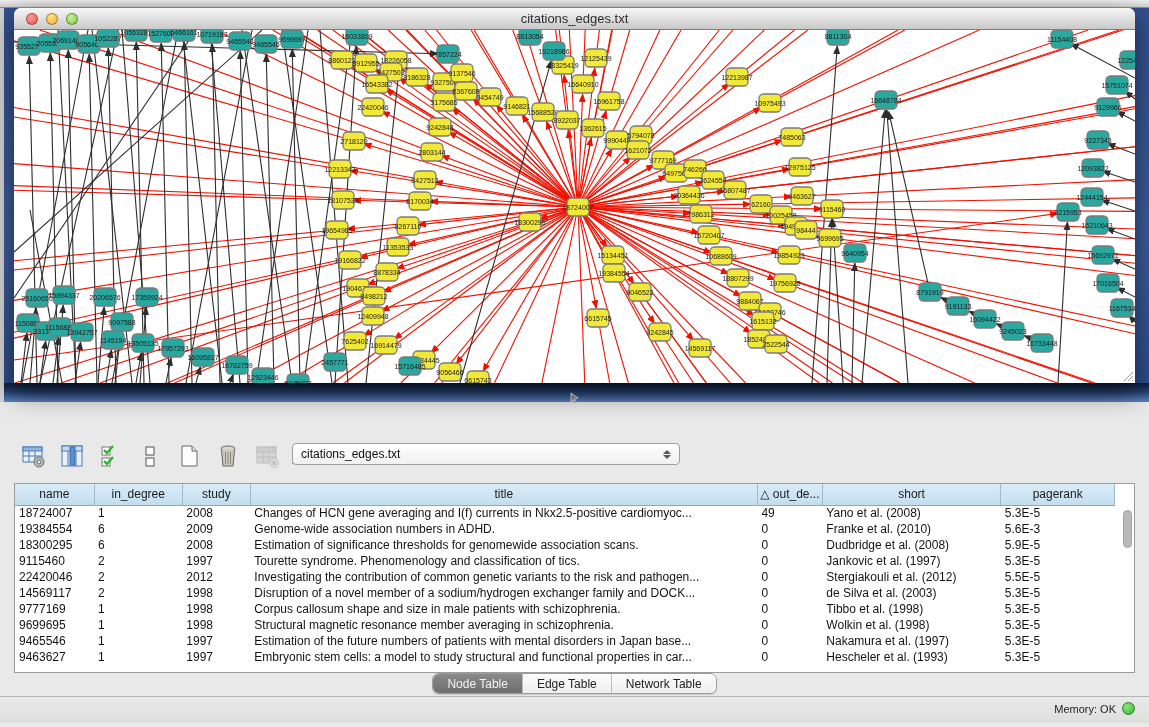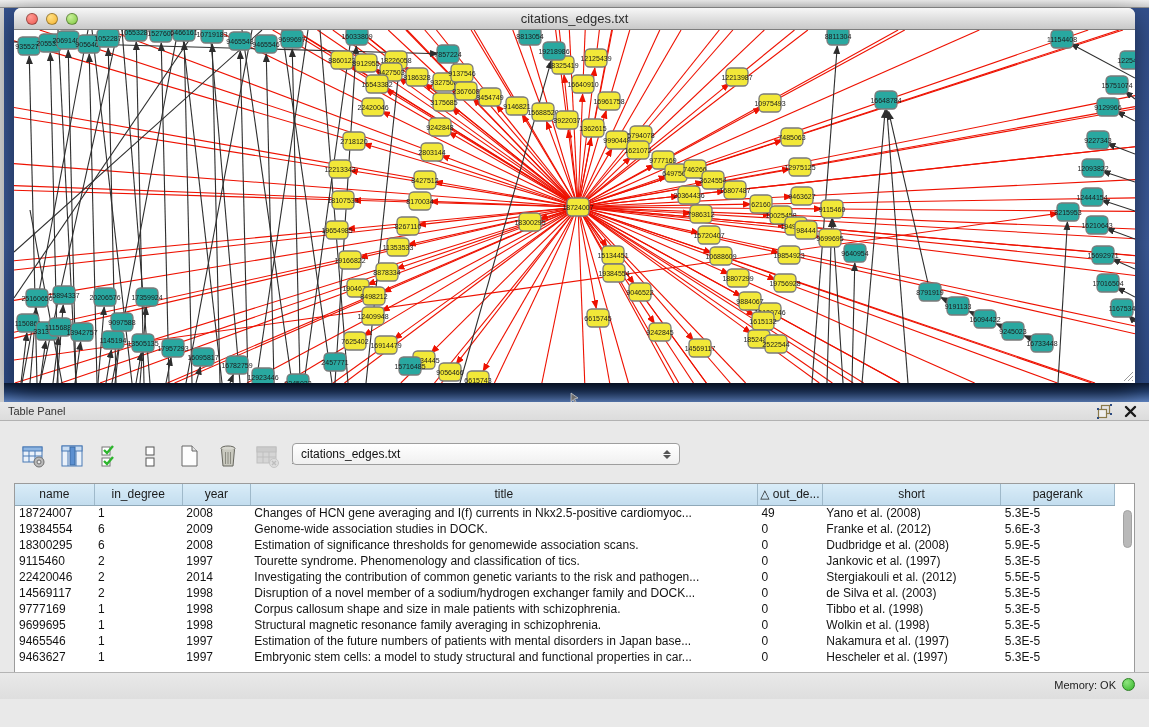--- a/index.html
+++ b/index.html
@@ -64,21 +64,21 @@
     background:#b9b9b9; border-radius:5px; border:1px solid #a2a2a2; }
 
   .tabbar { position:absolute; left:0; top:252px; width:1149px; height:26px; display:flex; justify-content:center; }
   .seg { display:flex; height:21px; border:1px solid #9d9d9d; border-radius:7px; overflow:hidden;
     background:#fdfdfd; box-shadow:0 1px 1px rgba(0,0,0,.15); }
   .seg-btn { padding:0 14px; font-size:12px; color:#222; display:flex; align-items:center;
     border-right:1px solid #bdbdbd; background:linear-gradient(#fdfdfd,#eeeeee); }
   .seg-btn:last-child { border-right:none; }
   .seg-btn.sel { background:linear-gradient(#8a8a8a,#6e6e6e); color:#f2f2f2; }
 
-  .status-bar { position:absolute; left:0; top:672px; width:1149px; height:27px;
+  .status-bar { position:absolute; left:0; top:696px; width:1149px; height:27px;
     background:linear-gradient(#e9e9e9,#dedede); border-top:1px solid #b4b4b4; }
   .mem { position:absolute; right:14px; top:5px; display:flex; align-items:center; gap:6px; }
   .mem-label { font-size:11px; color:#222; }
   .mem-dot { width:13px; height:13px; border-radius:50%;
     background:radial-gradient(circle at 35% 30%,#8fe57f,#35b629); border:1px solid #2a7f22; }
 </style>
 </head>
 <body>
 
 <div id="screen">
@@ -900,36 +900,20 @@
       <svg class="grip" viewBox="0 0 14 14">
         <path d="M13 4 L4 13 M13 8 L8 13 M13 12 L12 13" stroke="#9a9a9a" stroke-width="1" fill="none"></path>
       </svg>
     </div>
   </div>
 
   <svg class="splitter-cursor" viewBox="0 0 10 12">
     <path d="M1 1 L8 6 L4.5 6.8 L6.5 11 L5 11.6 L3.2 7.6 L1 10 Z" fill="#6f6f6f" stroke="#e8e8e8" stroke-width="0.6"></path>
   </svg>
 
-  <div class="panel-header">
-    <span class="panel-title">Table Panel</span>
-    <span class="panel-hdr-icons">
-      <svg width="15" height="15" viewBox="0 0 15 15">
-        <rect x="4.5" y="1.5" width="8" height="8" fill="none" stroke="#8a7a4a" stroke-width="1.2"></rect>
-        <rect x="1.5" y="5.5" width="8" height="8" fill="#efefef" stroke="#8a7a4a" stroke-width="1.2"></rect>
-        <rect x="0" y="4" width="2" height="2" fill="#2b4a80"></rect>
-          <rect x="13" y="0" width="2" height="2" fill="#2b4a80"></rect>
-        <rect x="0" y="13" width="2" height="2" fill="#2b4a80"></rect>
-          <rect x="13" y="9" width="2" height="2" fill="#2b4a80"></rect>
-      </svg>
-      <svg width="13" height="13" viewBox="0 0 13 13">
-        <path d="M2 2 L11 11 M11 2 L2 11" stroke="#1a1a1a" stroke-width="2.4" stroke-linecap="round"></path>
-      </svg>
-    </span>
-  </div>
 
   <div class="panel-content">
     <div class="toolbar">
       <span class="tb-icon">
         <svg width="25" height="25" viewBox="0 0 25 25">
           <rect x="2" y="3" width="19" height="15" fill="#eaf1fa" stroke="#4a7ab5"></rect>
           <rect x="2" y="3" width="19" height="4" fill="#8fb6e2" stroke="#4a7ab5"></rect>
           <path d="M8 7 V18 M14 7 V18 M2 12 H21" stroke="#4a7ab5" fill="none"></path>
           <circle cx="18" cy="18" r="5" fill="#b9b9b9" stroke="#6e6e6e"></circle>
           <circle cx="18" cy="18" r="2" fill="#e8e8e8" stroke="#6e6e6e"></circle>
@@ -1000,44 +984,44 @@
             <col style="width: 67px;">
             <col style="width: 500px;">
             <col style="width: 64px;">
             <col style="width: 176px;">
             <col style="width: 112px;">
           </colgroup>
         <thead>
             <tr id="attr-head">
               <th>name</th>
               <th>in_degree</th>
-              <th>year</th>
+              <th>study</th>
               <th>title</th>
               <th>△ out_de...</th>
               <th>short</th>
               <th>pagerank</th>
             </tr>
           </thead>
         <tbody id="attr-body">
             <tr>
               <td>18724007</td>
               <td>1</td>
               <td>2008</td>
               <td>Changes of HCN gene averaging and I(f) currents in Nkx2.5-positive cardiomyoc...</td>
               <td>49</td>
               <td>Yano et al. (2008)</td>
               <td>5.3E-5</td>
             </tr>
             <tr>
               <td>19384554</td>
               <td>6</td>
               <td>2009</td>
-              <td>Genome-wide association studies in DOCK.</td>
+              <td>Genome-wide association numbers in ADHD.</td>
               <td>0</td>
-              <td>Franke et al. (2012)</td>
+              <td>Franke et al. (2010)</td>
               <td>5.6E-3</td>
             </tr>
             <tr>
               <td>18300295</td>
               <td>6</td>
               <td>2008</td>
               <td>Estimation of significance thresholds for genomewide association scans.</td>
               <td>0</td>
               <td>Dudbridge et al. (2008)</td>
               <td>5.9E-5</td>
@@ -1047,21 +1031,21 @@
               <td>2</td>
               <td>1997</td>
               <td>Tourette syndrome. Phenomenology and classification of tics.</td>
               <td>0</td>
               <td>Jankovic et al. (1997)</td>
               <td>5.3E-5</td>
             </tr>
             <tr>
               <td>22420046</td>
               <td>2</td>
-              <td>2014</td>
+              <td>2012</td>
               <td>Investigating the contribution of common genetic variants to the risk and pathogen...</td>
               <td>0</td>
               <td>Stergiakouli et al. (2012)</td>
               <td>5.5E-5</td>
             </tr>
             <tr>
               <td>14569117</td>
               <td>2</td>
               <td>1998</td>
               <td>Disruption of a novel member of a sodium/hydrogen exchanger family and DOCK...</td>
@@ -1075,41 +1059,41 @@
               <td>1998</td>
               <td>Corpus callosum shape and size in male patients with schizophrenia.</td>
               <td>0</td>
               <td>Tibbo et al. (1998)</td>
               <td>5.3E-5</td>
             </tr>
             <tr>
               <td>9699695</td>
               <td>1</td>
               <td>1998</td>
-              <td>Structural magnetic resonance family averaging in schizophrenia.</td>
+              <td>Structural magnetic resonance member averaging in schizophrenia.</td>
               <td>0</td>
               <td>Wolkin et al. (1998)</td>
               <td>5.3E-5</td>
             </tr>
             <tr>
               <td>9465546</td>
               <td>1</td>
               <td>1997</td>
               <td>Estimation of the future numbers of patients with mental disorders in Japan base...</td>
               <td>0</td>
               <td>Nakamura et al. (1997)</td>
               <td>5.3E-5</td>
             </tr>
             <tr>
               <td>9463627</td>
               <td>1</td>
               <td>1997</td>
               <td>Embryonic stem cells: a model to study structural and functional properties in car...</td>
               <td>0</td>
-              <td>Hescheler et al. (1997)</td>
+              <td>Hescheler et al. (1993)</td>
               <td>5.3E-5</td>
             </tr>
           </tbody>
       </table>
       <div class="vscroll"></div>
     </div>
 
     <div class="tabbar">
       <div class="seg" id="seg-tabs">
           <span class="seg-btn sel">Node Table</span>

